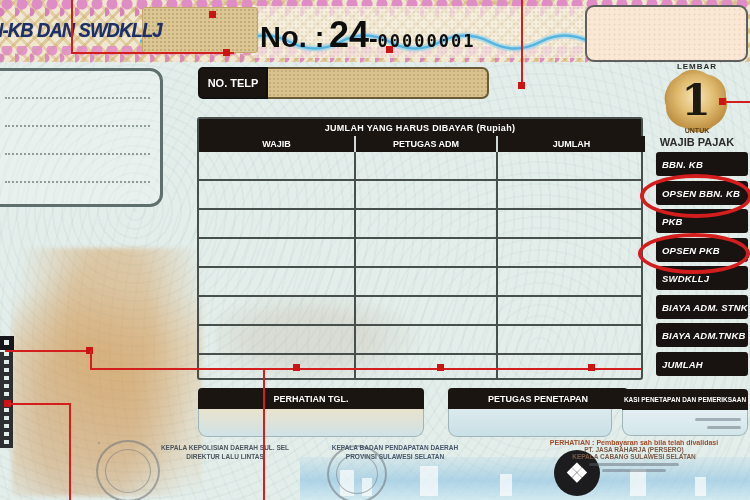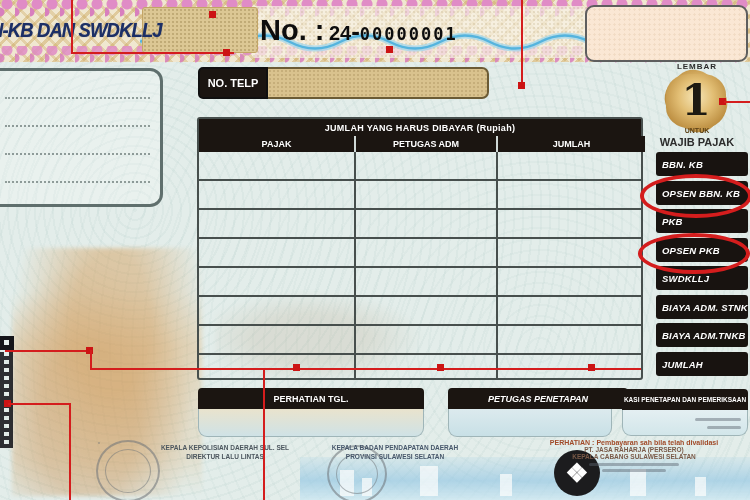--- a/index.html
+++ b/index.html
@@ -32,21 +32,21 @@
     background-image:radial-gradient(rgba(160,140,90,.18) 1px, transparent 1.3px);background-size:4px 4px;
     border-radius:4px;}
   #title{left:-10px;top:18px;width:200px;color:#1c2f66;font-size:21px;font-weight:bold;font-style:italic;
     letter-spacing:-1px;transform:scaleX(.88);transform-origin:left;white-space:nowrap;
     text-shadow:0 0 1px rgba(28,47,102,.6);}
   #tan-box{left:142px;top:7px;width:116px;height:46px;background:#dcc794;
     background-image:radial-gradient(rgba(120,95,40,.28) 1px, transparent 1.2px);background-size:4px 4px;
     border:1px solid #c3a567;border-radius:3px;}
   #doc-no{left:260px;top:14px;white-space:nowrap;color:#0d0d0d;}
   #doc-no .lbl{font-size:29px;font-weight:bold;letter-spacing:0px;}
-  #doc-no .ser{font-size:20px;font-weight:bold;}
+  #doc-no .ser{font-size:36px;font-weight:bold;}
   #doc-no .sep{font-size:26px;font-weight:bold;}
   #doc-no .digits{font-family:"DejaVu Sans Mono", monospace;font-size:17px;font-weight:bold;letter-spacing:2px;}
   #cream-box{left:585px;top:5px;width:163px;height:57px;background:#fae7d4;
     background-image:radial-gradient(rgba(190,150,110,.15) 1px, transparent 1.2px);background-size:5px 5px;
     border:2px solid #5e5e5e;border-radius:9px;}
   #wave{left:140px;top:24px;pointer-events:none;}
 
   
   .medal-sq{left:666px;top:74px;width:60px;height:54px;
     background:radial-gradient(circle at 50% 42%, #f6e6b8 0%, #e2be74 40%, #bd8f42 78%, #a5762e 100%);
@@ -156,21 +156,21 @@
   <div id="monument" class="abs"></div>
   <div id="monument2" class="abs"></div>
   <div id="qr-finder" class="abs"></div>
   <div id="qr-body" class="abs"></div>
 
   <div id="telp-label" class="abs">NO. TELP</div>
   <div id="telp-field" class="abs"></div>
 
   <div id="pay-table" class="abs">
     <div id="pay-title">JUMLAH YANG HARUS DIBAYAR (Rupiah)</div>
-    <div class="colhead first" style="left:0;width:155px;">PAJAK</div>
+    <div class="colhead first" style="left:0;width:155px;">WAJIB</div>
     <div class="colhead" style="left:155px;width:142px;">PETUGAS ADM</div>
     <div class="colhead" style="left:297px;width:149px;">JUMLAH</div>
     <div class="trow" style="top:33px;"></div>
     <div class="trow" style="top:62px;"></div>
     <div class="trow" style="top:91px;"></div>
     <div class="trow" style="top:120px;"></div>
     <div class="trow" style="top:149px;"></div>
     <div class="trow" style="top:178px;"></div>
     <div class="trow" style="top:207px;"></div>
     <div class="trow" style="top:236px;border-bottom:none;height:23px;"></div>
@@ -183,21 +183,21 @@
   <div class="abs rlabel" style="top:209px;">PKB</div>
   <div class="abs rlabel" style="top:238px;">OPSEN PKB</div>
   <div class="abs rlabel" style="top:266px;text-align:center;">SWDKLLJ</div>
   <div class="abs rlabel" style="top:295px;">BIAYA ADM. STNK</div>
   <div class="abs rlabel" style="top:323px;">BIAYA ADM.TNKB</div>
   <div class="abs rlabel" style="top:352px;">JUMLAH</div>
 
   <div class="abs fbar" style="left:198px;top:388px;width:226px;font-size:9px;">PERHATIAN TGL.</div>
   <div class="abs fsig" style="left:198px;top:409px;width:226px;height:28px;
        background:linear-gradient(180deg,#e9e3cd,#cfe2e6);"></div>
-  <div class="abs fbar" style="left:448px;top:388px;width:180px;font-size:9px;font-style:italic;">PETUGAS PENETAPAN</div>
+  <div class="abs fbar" style="left:448px;top:388px;width:180px;font-size:9px;">PETUGAS PENETAPAN</div>
   <div class="abs fsig" style="left:448px;top:409px;width:164px;height:28px;
        background:linear-gradient(180deg,#dceaee,#c8e0e6);"></div>
   <div class="abs fbar" style="left:622px;top:389px;width:126px;font-size:6.5px;">KASI PENETAPAN DAN PEMERIKSAAN</div>
   <div class="abs fsig" style="left:622px;top:410px;width:126px;height:26px;background:linear-gradient(180deg,#e4eff2,#d2e6ea);">
     <div class="micro-strip" style="position:absolute;right:6px;top:8px;width:46px;"></div>
     <div class="micro-strip" style="position:absolute;right:6px;top:16px;width:34px;"></div>
   </div>
 
   <div id="skyline" class="abs">
     <div class="bldg" style="left:40px;bottom:4px;width:14px;height:26px;"></div>

